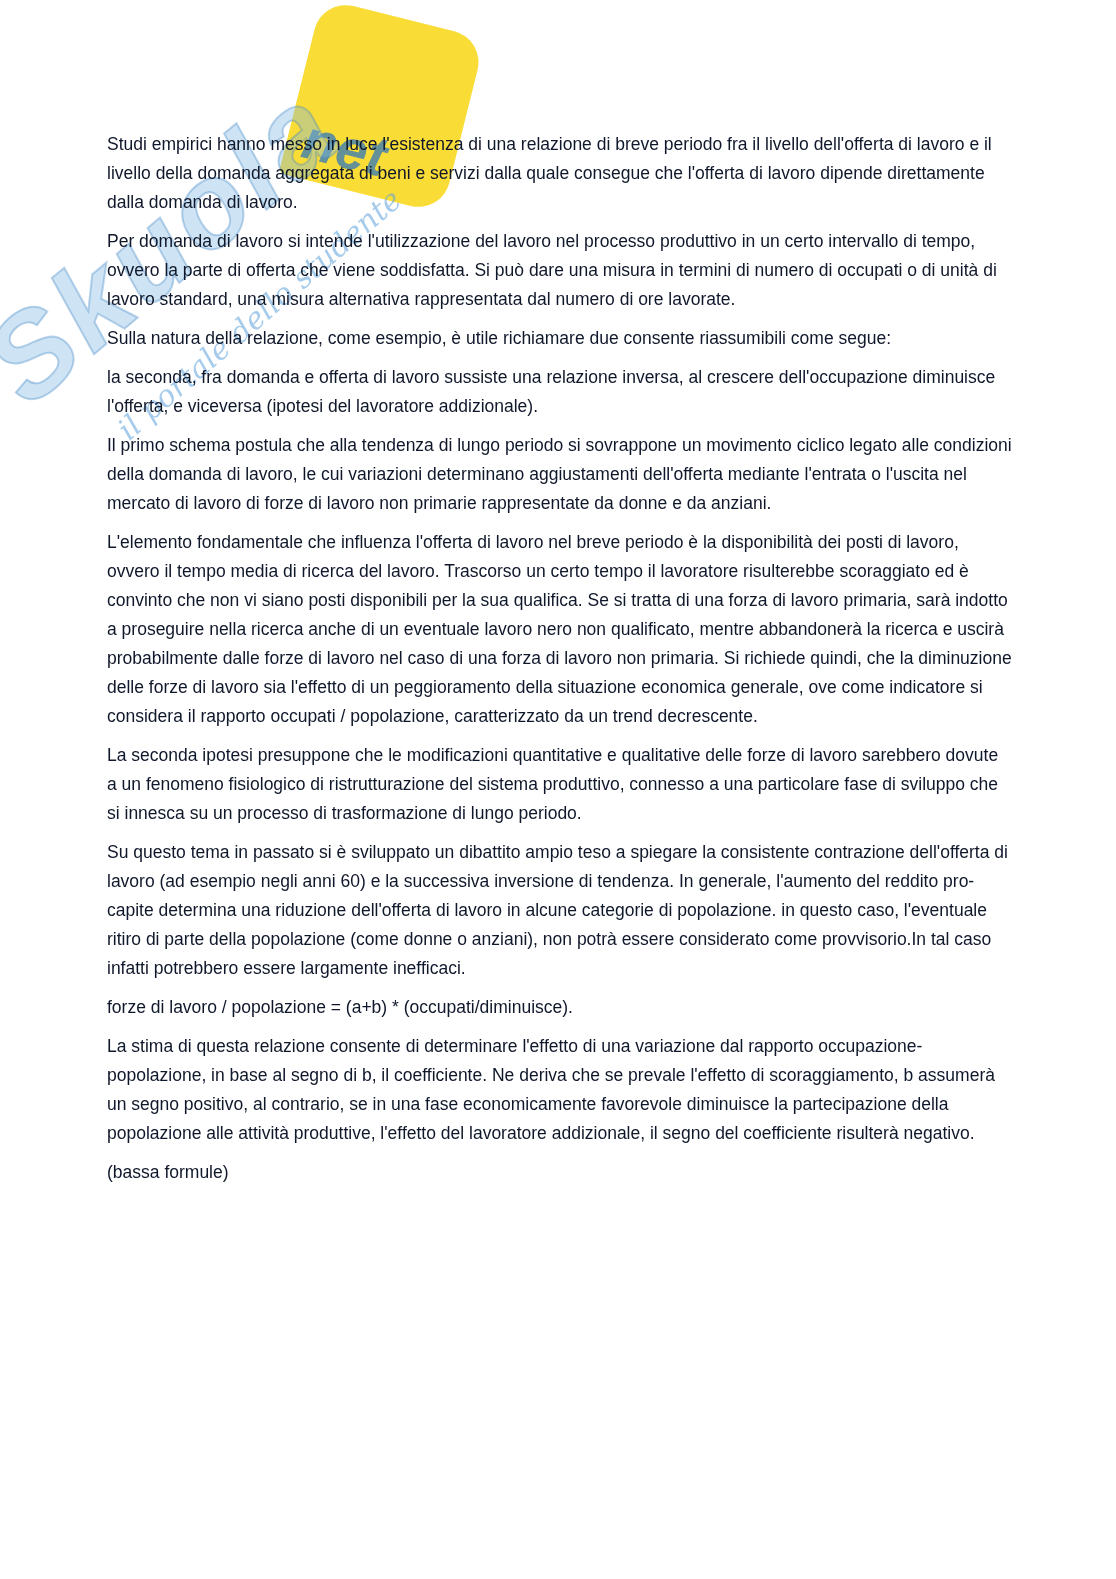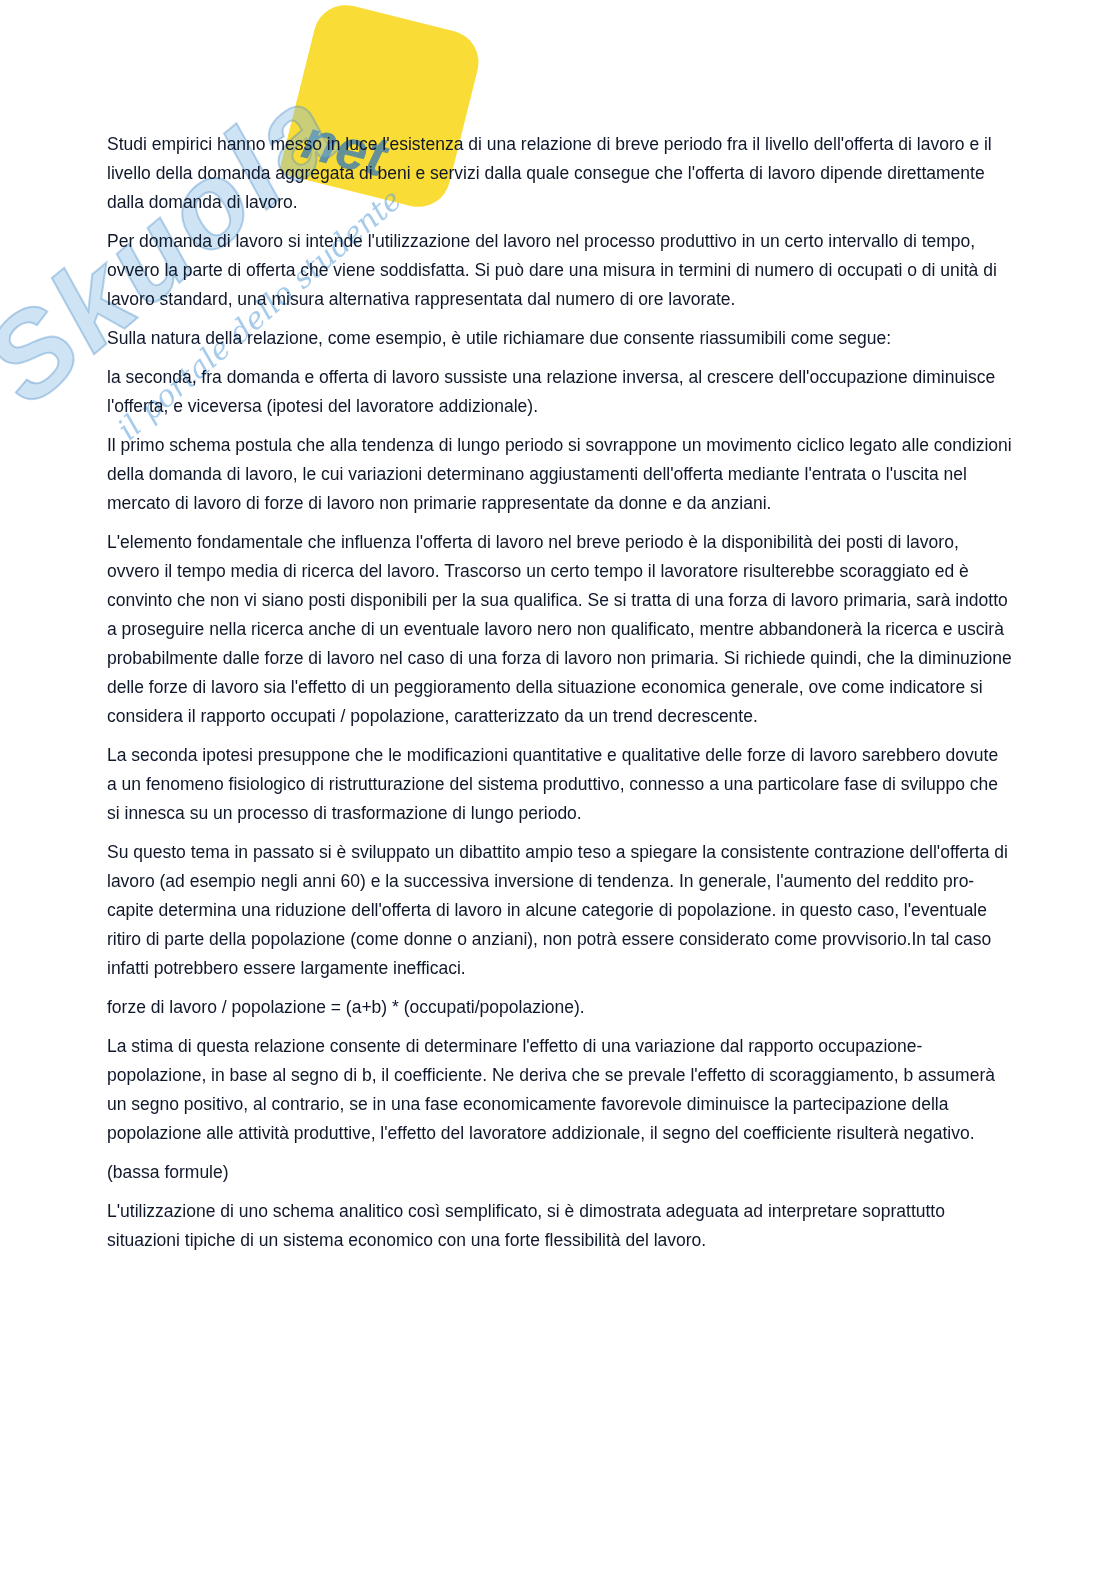--- a/index.html
+++ b/index.html
@@ -90,17 +90,16 @@
 
 <div class="content">
   <p>Studi empirici hanno messo in luce l'esistenza di una relazione di breve periodo fra il livello dell'offerta di lavoro e il livello della domanda aggregata di beni e servizi dalla quale consegue che l'offerta di lavoro dipende direttamente dalla domanda di lavoro.</p>
   <p>Per domanda di lavoro si intende l'utilizzazione del lavoro nel processo produttivo in un certo intervallo di tempo, ovvero la parte di offerta che viene soddisfatta. Si può dare una misura in termini di numero di occupati o di unità di lavoro standard, una misura alternativa rappresentata dal numero di ore lavorate.</p>
   <p>Sulla natura della relazione, come esempio, è utile richiamare due consente riassumibili come segue:</p>
   <p>la seconda, fra domanda e offerta di lavoro sussiste una relazione inversa, al crescere dell'occupazione diminuisce l'offerta, e viceversa (ipotesi del lavoratore addizionale).</p>
   <p>Il primo schema postula che alla tendenza di lungo periodo si sovrappone un movimento ciclico legato alle condizioni della domanda di lavoro, le cui variazioni determinano aggiustamenti dell'offerta mediante l'entrata o l'uscita nel mercato di lavoro di forze di lavoro non primarie rappresentate da donne e da anziani.</p>
   <p>L'elemento fondamentale che influenza l'offerta di lavoro nel breve periodo è la disponibilità dei posti di lavoro, ovvero il tempo media di ricerca del lavoro. Trascorso un certo tempo il lavoratore risulterebbe scoraggiato ed è convinto che non vi siano posti disponibili per la sua qualifica. Se si tratta di una forza di lavoro primaria, sarà indotto a proseguire nella ricerca anche di un eventuale lavoro nero non qualificato, mentre abbandonerà la ricerca e uscirà probabilmente dalle forze di lavoro nel caso di una forza di lavoro non primaria. Si richiede quindi, che la diminuzione delle forze di lavoro sia l'effetto di un peggioramento della situazione economica generale, ove come indicatore si considera il rapporto occupati / popolazione, caratterizzato da un trend decrescente.</p>
   <p>La seconda ipotesi presuppone che le modificazioni quantitative e qualitative delle forze di lavoro sarebbero dovute a un fenomeno fisiologico di ristrutturazione del sistema produttivo, connesso a una particolare fase di sviluppo che si innesca su un processo di trasformazione di lungo periodo.</p>
   <p>Su questo tema in passato si è sviluppato un dibattito ampio teso a spiegare la consistente contrazione dell'offerta di lavoro (ad esempio negli anni 60) e la successiva inversione di tendenza. In generale, l'aumento del reddito pro-capite determina una riduzione dell'offerta di lavoro in alcune categorie di popolazione. in questo caso, l'eventuale ritiro di parte della popolazione (come donne o anziani), non potrà essere considerato come provvisorio.In tal caso infatti potrebbero essere largamente inefficaci.</p>
-  <p>forze di lavoro / popolazione = (a+b) * (occupati/popolazione).</p>
+  <p>forze di lavoro / popolazione = (a+b) * (occupati/diminuisce).</p>
   <p>La stima di questa relazione consente di determinare l'effetto di una variazione dal rapporto occupazione-popolazione, in base al segno di b, il coefficiente. Ne deriva che se prevale l'effetto di scoraggiamento, b assumerà un segno positivo, al contrario, se in una fase economicamente favorevole diminuisce la partecipazione della popolazione alle attività produttive, l'effetto del lavoratore addizionale, il segno del coefficiente risulterà negativo.</p>
   <p>(bassa formule)</p>
-  <p>L'utilizzazione di uno schema analitico così semplificato, si è dimostrata adeguata ad interpretare soprattutto situazioni tipiche di un sistema economico con una forte flessibilità del lavoro.</p>
 </div>
 
 </body></html>

